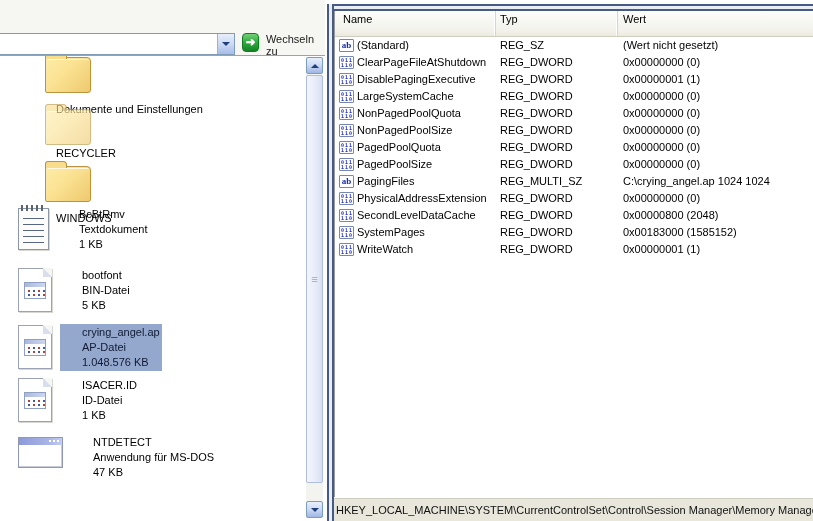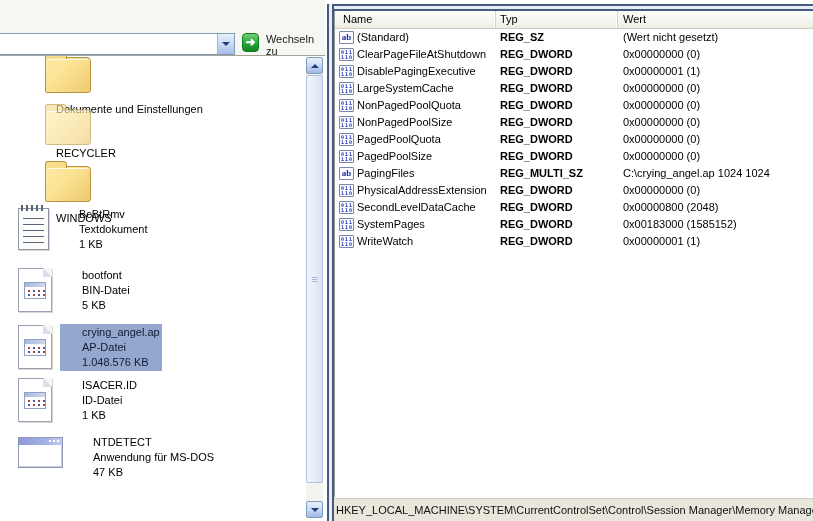--- a/index.html
+++ b/index.html
@@ -97,40 +97,40 @@
   .grip { color:#93a5cc; font-size:11px; line-height:0; }
 
   
   .regpanel { position:absolute; left:325px; top:0; width:488px; height:521px; background:#fff; }
   .rp-hborder { position:absolute; left:2px; right:0; top:4px; height:7px; background:#e9edf5;
                 border-top:2px solid #475b82; border-bottom:2px solid #475b82; }
   .rp-vborder { position:absolute; left:2px; top:4px; bottom:0; width:7px; background:#e9edf5;
                 border-left:2px solid #475b82; border-right:2px solid #475b82; }
   .rp-content { position:absolute; left:9px; right:0; top:11px; bottom:24px; background:#fff;
                 border-left:1px solid #9a9a9a; overflow:hidden; }
-  .rheader { display:grid; grid-template-columns:161px 122px 1fr; height:18px; line-height:17px;
+  .rheader { display:grid; grid-template-columns:161px 122px 1fr; height:26px; line-height:17px;
              background:linear-gradient(180deg,#fdfdfb 0%,#f2f1ea 80%,#eceade 100%);
              border-bottom:1px solid #cfcdc0; }
   .hc { border-right:1px solid #d8d5c8; box-shadow:inset -1px 0 0 #fff; padding-left:4px;
         color:#000; cursor:default; }
   .hc.h-name { padding-left:8px; }
   .hc.h-val { border-right:none; box-shadow:none; padding-left:5px; }
   .rrows { }
   .rrow { display:grid; grid-template-columns:22px 139px 122px 1fr; height:17px; line-height:17px; }
   .rrow span { white-space:nowrap; overflow:hidden; }
   .vicon { position:relative; width:15px; height:13px; margin:2px 0 0 4px; background:#fdfdff;
            border:1px solid #7686ac; border-radius:1px; display:inline-block;
            text-align:center; overflow:hidden; }
   .vicon.sz::after { content:"ab"; position:absolute; left:0; right:0; top:-1px;
            font-weight:bold; font-size:9px; line-height:13px; color:#1b2fa0;
            font-family:"Liberation Serif",serif; }
   .vicon.dword::after { content:"011\A 110"; white-space:pre; position:absolute; left:1px; top:1px;
            font-family:"DejaVu Sans Mono",monospace; font-weight:bold; font-size:5px;
            line-height:5px; letter-spacing:1px; color:#2233bb; }
-  .rtype { padding-left:4px;font-weight:bold; }
+  .rtype { padding-left:4px; }
   .rval { padding-left:5px; }
   .rstatus { position:absolute; left:9px; right:0; bottom:0; height:23px; background:#e9e7dc;
              border-top:1px solid #cfcdc0; line-height:22px; padding-left:2px; color:#111;
              white-space:nowrap; overflow:hidden; }
 </style>
 </head>
 <body>
 
 <div class="app">
 

